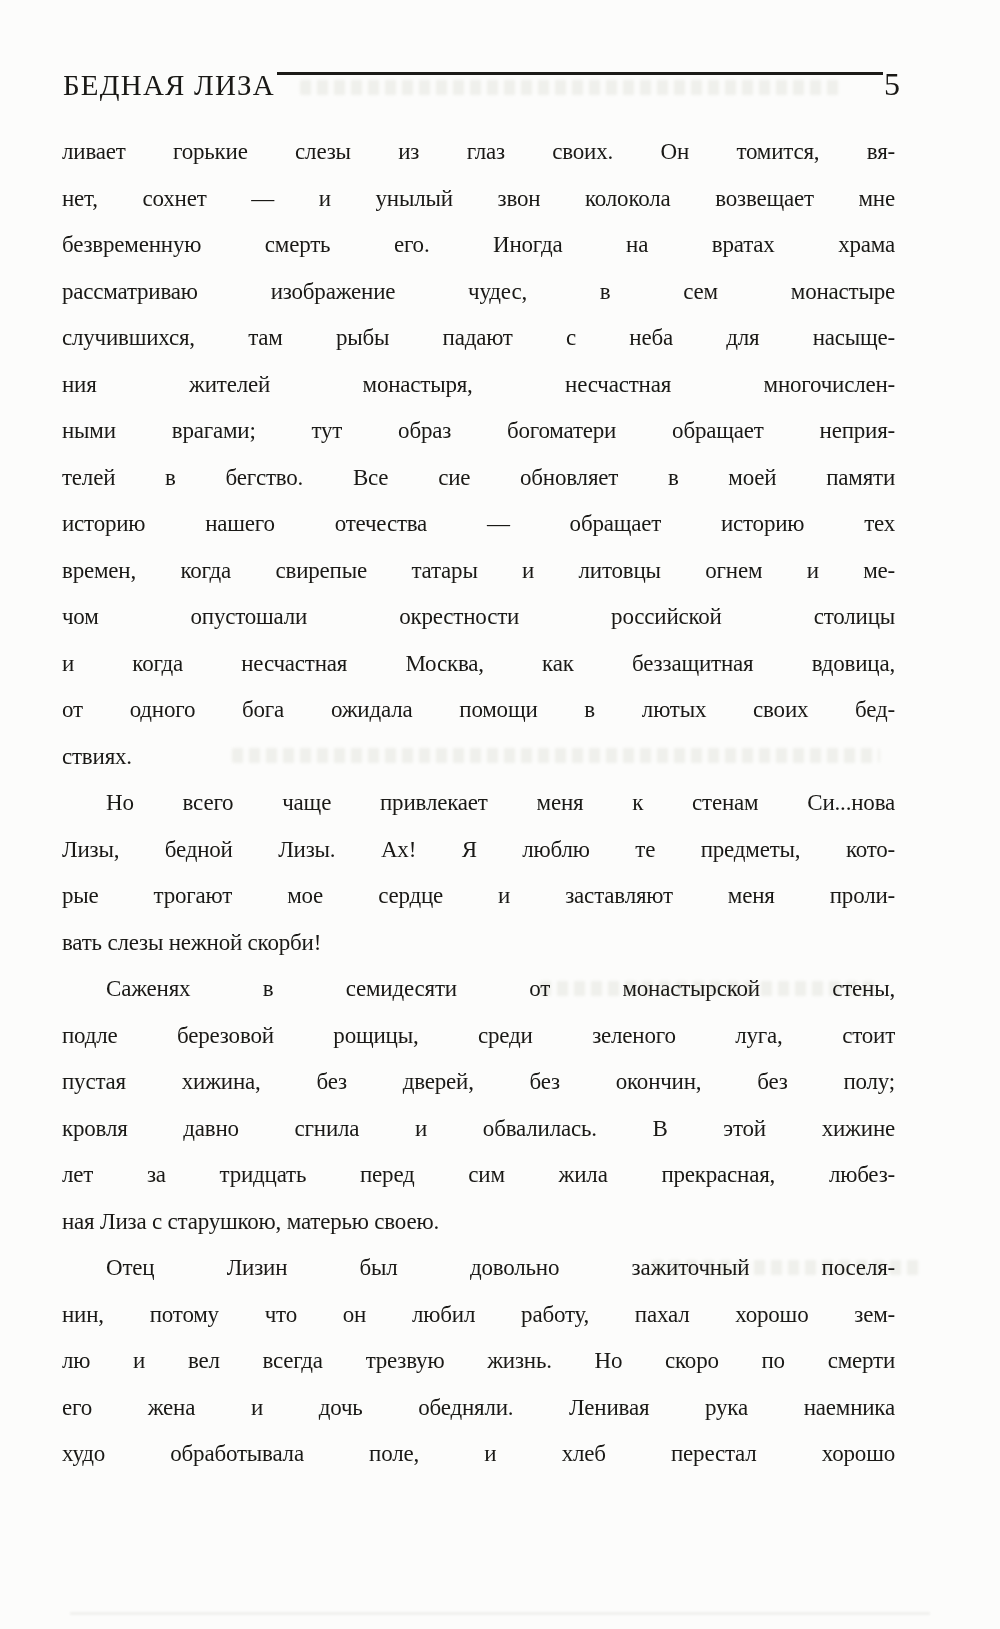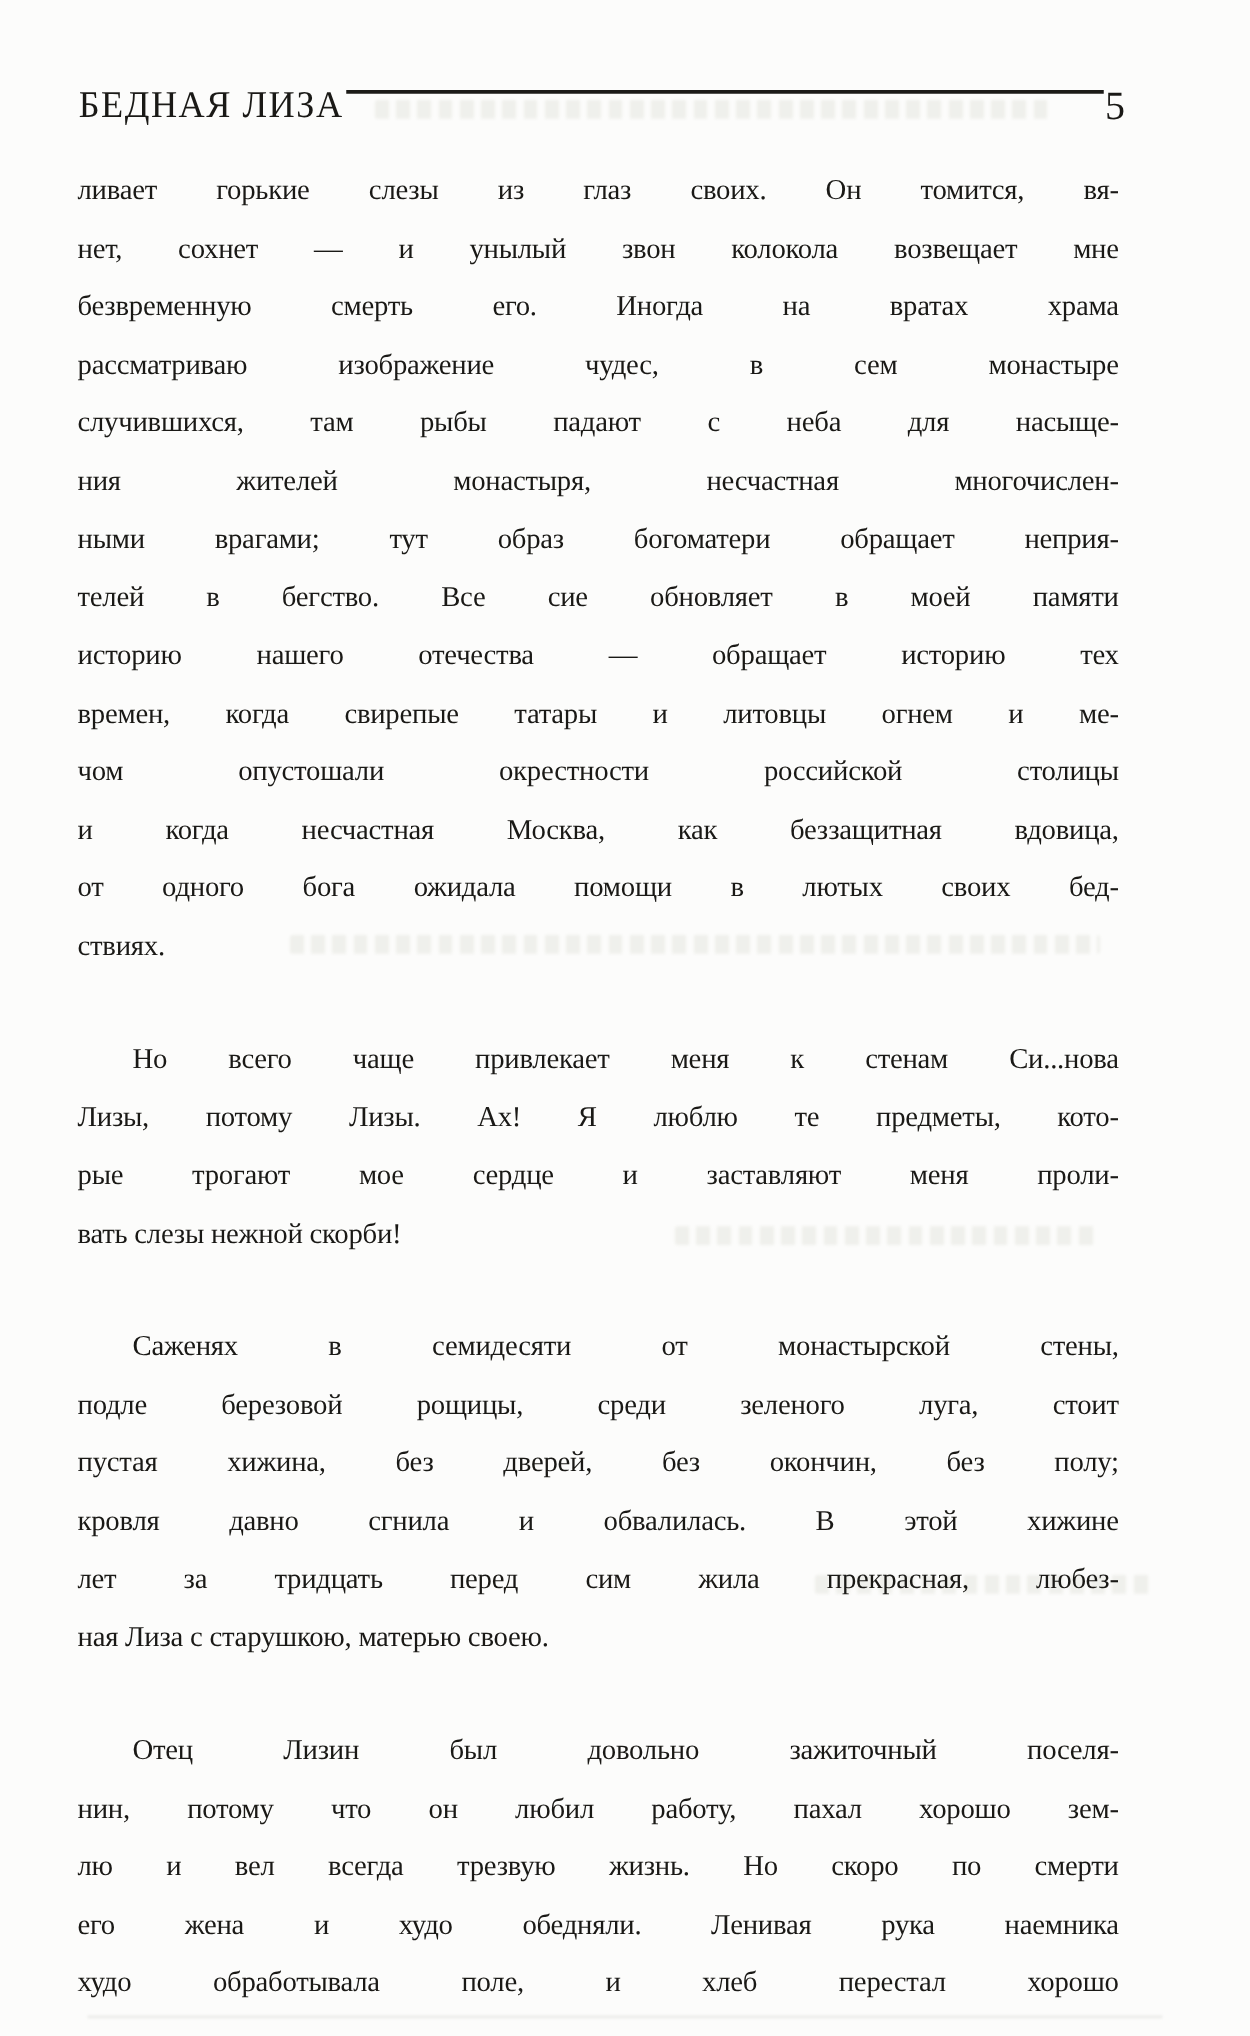--- a/index.html
+++ b/index.html
@@ -52,21 +52,21 @@
     font-size:23px;
     line-height:46.5px;
     letter-spacing:-0.2px;
     color:var(--ink);
   }
   .ln{
     text-align:justify;
     text-align-last:justify;
     white-space:normal;
   }
-  .ln.indent{ text-indent:44px;margin-top:44px; }
+  .ln.indent{ text-indent:44px; }
   .ln.end{ text-align-last:left; }
   
   .ghost{
     position:absolute;
     height:15px;
     opacity:.38;
     filter:blur(1.4px);
     background:repeating-linear-gradient(90deg,
       rgba(142,146,118,.30) 0 11px,
       rgba(142,146,118,0) 11px 17px);
@@ -108,29 +108,29 @@
       <div class="ln">ния жителей монастыря, несчастная многочислен-</div>
       <div class="ln">ными врагами; тут образ богоматери обращает неприя-</div>
       <div class="ln">телей в бегство. Все сие обновляет в моей памяти</div>
       <div class="ln">историю нашего отечества — обращает историю тех</div>
       <div class="ln">времен, когда свирепые татары и литовцы огнем и ме-</div>
       <div class="ln">чом опустошали окрестности российской столицы</div>
       <div class="ln">и когда несчастная Москва, как беззащитная вдовица,</div>
       <div class="ln">от одного бога ожидала помощи в лютых своих бед-</div>
       <div class="ln end">ствиях.</div>
       <div class="ln indent">Но всего чаще привлекает меня к стенам Си...нова</div>
-      <div class="ln">Лизы, потому Лизы. Ах! Я люблю те предметы, кото-</div>
+      <div class="ln">Лизы, бедной Лизы. Ах! Я люблю те предметы, кото-</div>
       <div class="ln">рые трогают мое сердце и заставляют меня проли-</div>
       <div class="ln end">вать слезы нежной скорби!</div>
       <div class="ln indent">Саженях в семидесяти от монастырской стены,</div>
       <div class="ln">подле березовой рощицы, среди зеленого луга, стоит</div>
       <div class="ln">пустая хижина, без дверей, без окончин, без полу;</div>
       <div class="ln">кровля давно сгнила и обвалилась. В этой хижине</div>
       <div class="ln">лет за тридцать перед сим жила прекрасная, любез-</div>
       <div class="ln end">ная Лиза с старушкою, матерью своею.</div>
       <div class="ln indent">Отец Лизин был довольно зажиточный поселя-</div>
       <div class="ln">нин, потому что он любил работу, пахал хорошо зем-</div>
       <div class="ln">лю и вел всегда трезвую жизнь. Но скоро по смерти</div>
-      <div class="ln">его жена и худо обедняли. Ленивая рука наемника</div>
+      <div class="ln">его жена и дочь обедняли. Ленивая рука наемника</div>
       <div class="ln">худо обработывала поле, и хлеб перестал хорошо</div>
     </div>
 
 </div>
 
 </body></html>

